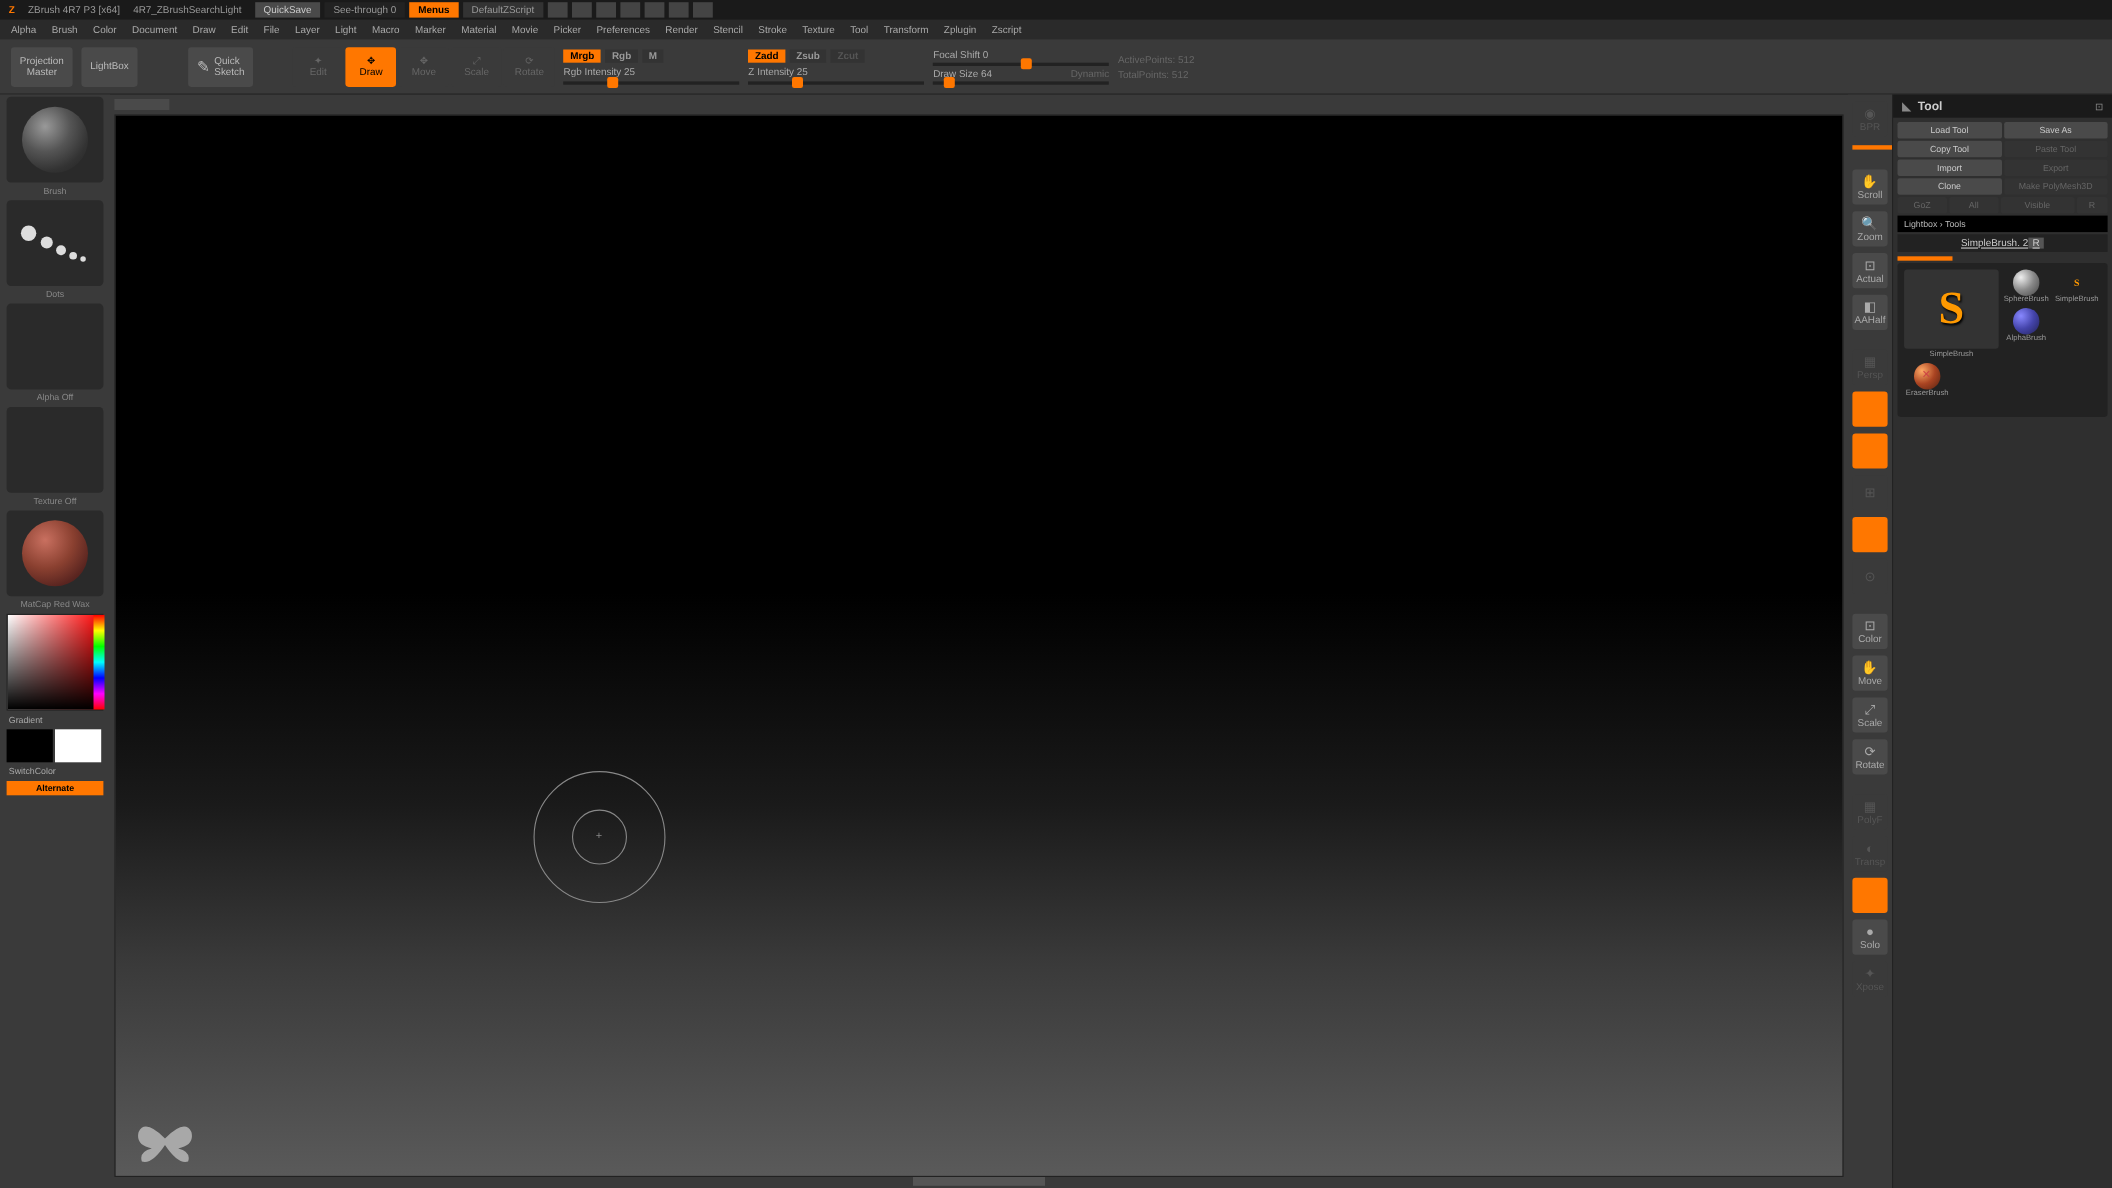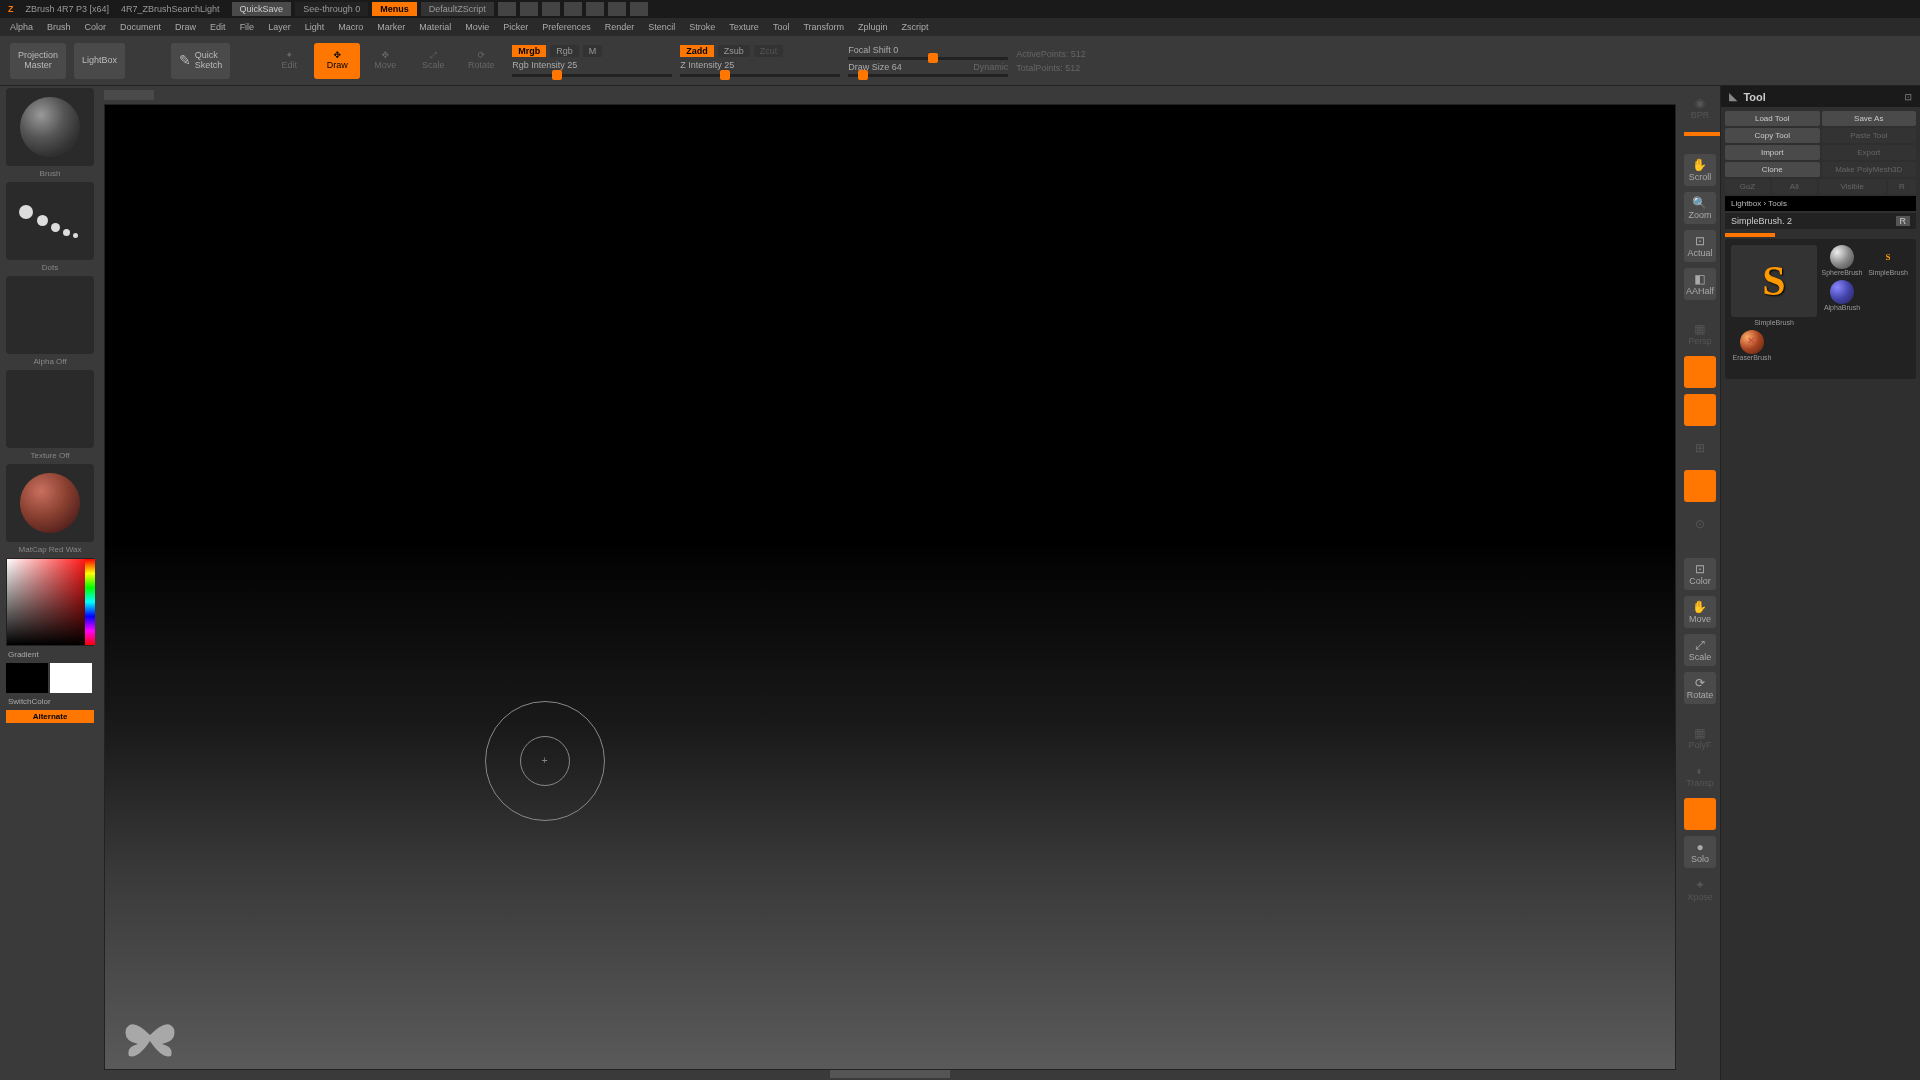--- a/index.html
+++ b/index.html
@@ -25,21 +25,21 @@
 .shelf { height: 50px; background: #3a3a3a; display: flex; align-items: center; padding: 4px 10px; gap: 8px; border-bottom: 1px solid #222; }
 .shelf-btn { background: #4a4a4a; padding: 4px 8px; height: 36px; display: flex; flex-direction: column; justify-content: center; align-items: center; color: #bbb; font-size: 9px; line-height: 1.1; border-radius: 3px; }
 .shelf-btn.icon { width: 46px; }
 .shelf-btn.active { background: #ff7700; color: #000; }
 .shelf-btn.dim { background: #3a3a3a; color: #666; }
 .shelf-group { display: flex; gap: 2px; }
 .shelf-slider { display: flex; flex-direction: column; justify-content: space-between; height: 36px; padding: 2px 0; }
 .slider-row { display: flex; align-items: center; gap: 4px; font-size: 9px; color: #aaa; position: relative; }
 .slider-track { width: 160px; height: 3px; background: #222; position: relative; }
 .slider-thumb { position: absolute; width: 10px; height: 10px; background: #ff7700; top: -4px; border-radius: 2px; }
-.mini-btn { padding: 1px 6px; background: #333; color: #999; font-size: 9px; }
+.mini-btn { padding: 1px 6px; background: #333; color: #999; font-size: 9px; font-weight: bold; }
 .mini-btn.active { background: #ff7700; color: #000; font-weight: bold; }
 
 
 .main { position: absolute; top: 86px; left: 0; right: 0; bottom: 0; display: flex; }
 
 
 .left-shelf { width: 100px; background: #3a3a3a; display: flex; flex-direction: column; gap: 2px; padding: 2px 6px; }
 .tray-box { width: 88px; height: 78px; background: #2a2a2a; border-radius: 4px; display: flex; align-items: center; justify-content: center; position: relative; }
 .tray-label { position: absolute; bottom: -12px; left: 0; right: 0; text-align: center; font-size: 8px; color: #888; }
 .tray-row { margin-bottom: 14px; }
@@ -77,21 +77,21 @@
 .tool-panel { width: 200px; background: #2f2f2f; border-left: 1px solid #222; display: flex; flex-direction: column; }
 .tool-header { background: #1a1a1a; padding: 4px 8px; display: flex; align-items: center; gap: 6px; }
 .tool-header .arrow { color: #888; font-size: 11px; }
 .tool-header-title { color: #ccc; font-weight: bold; font-size: 11px; }
 .tool-header .close { margin-left: auto; color: #888; }
 .tool-body { padding: 4px; display: flex; flex-direction: column; gap: 2px; }
 .tool-row { display: flex; gap: 2px; }
 .tool-pill { flex: 1; background: #4a4a4a; padding: 3px 6px; font-size: 8px; color: #ccc; text-align: center; border-radius: 2px; }
 .tool-pill.dim { background: #333; color: #666; }
 .tool-subhead { background: #000000; padding: 3px 6px; font-size: 8px; color: #bbb; }
-.tool-name-row { background: #222; padding: 3px 6px; font-size: 8px; color: #ccc; display: flex; justify-content: space-between; }
+.tool-name-row { background: #222; padding: 3px 6px; font-size: 8px; color: #ccc; display: flex; justify-content: center; text-decoration: underline; }
 .tool-name-row .r-badge { background: #555; padding: 0 4px; }
 .tool-grid { background: #222; padding: 6px; display: flex; flex-wrap: wrap; gap: 4px; border-radius: 3px; min-height: 140px; align-content: flex-start; }
 .tool-cell { width: 86px; display: flex; flex-direction: column; align-items: center; gap: 2px; }
 .tool-cell-large { width: 86px; height: 72px; background: #333; border-radius: 3px; display: flex; align-items: center; justify-content: center; }
 .tool-label { font-size: 7px; color: #999; text-align: center; }
 .simpleS { font-size: 42px; color: #ff9900; font-weight: bold; font-family: Georgia, serif; text-shadow: 1px 1px 2px #000; }
 .tool-mini { width: 42px; display: flex; flex-direction: column; align-items: center; }
 .tool-mini-icon { width: 24px; height: 24px; border-radius: 50%; }
 .sphere-icon { background: radial-gradient(circle at 30% 30%, #eee, #888 50%, #444); }
 .alpha-icon { background: radial-gradient(circle at 30% 30%, #88f, #44a 50%, #225); }

